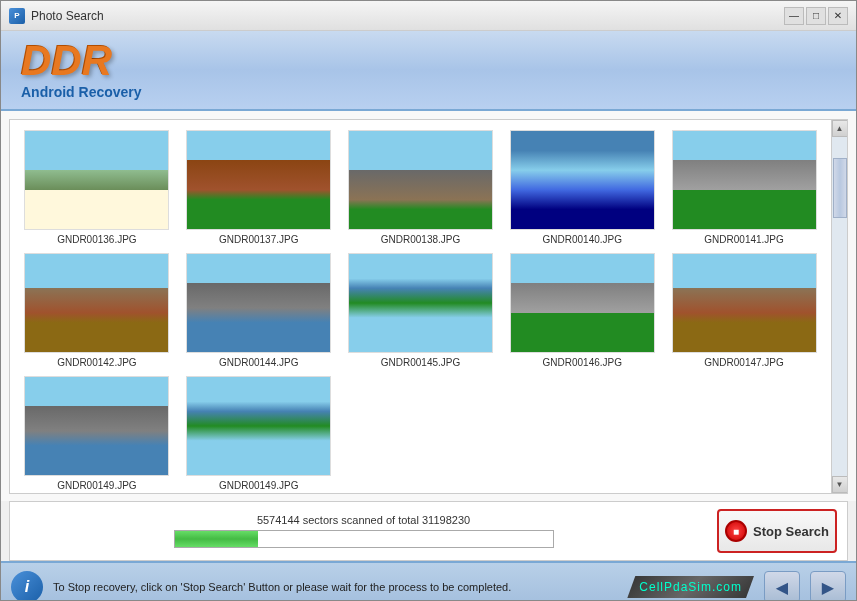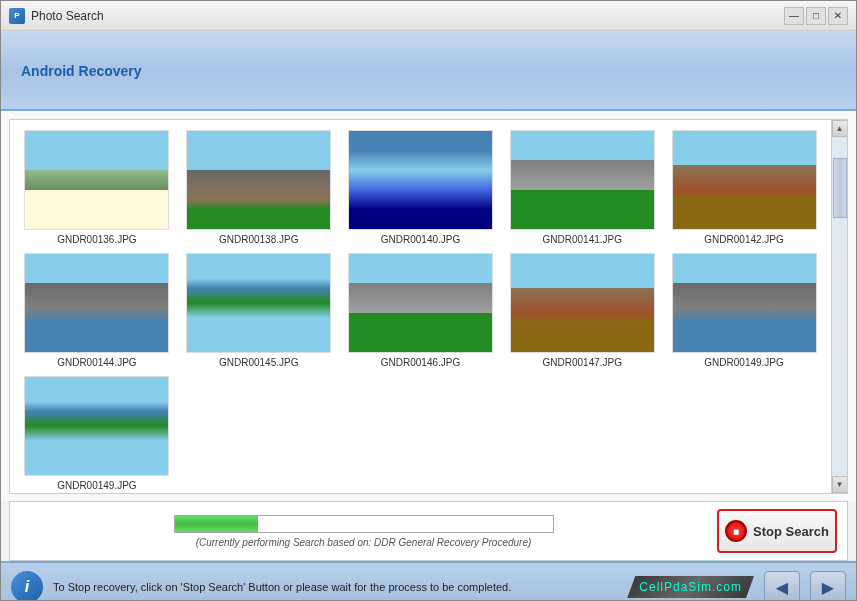--- a/index.html
+++ b/index.html
@@ -312,31 +312,36 @@
   </div>
   <div class="title-bar-controls">
     <button class="title-btn">—</button>
     <button class="title-btn">□</button>
     <button class="title-btn close">✕</button>
   </div>
 </div>
 
 <div class="header">
   <div class="logo-area">
+    <span class="logo-ddr">DDR</span>
     <span class="logo-subtitle">Android Recovery</span>
   </div>
 </div>
 
 <div class="main-content">
   <div class="photo-grid-container">
     <div class="photo-grid" id="photo-grid">
 
     <div class="photo-item">
           <div class="photo-thumb thumb-1"></div>
           <span class="photo-label">GNDR00136.JPG</span>
+        </div>
+        <div class="photo-item">
+          <div class="photo-thumb thumb-2"></div>
+          <span class="photo-label">GNDR00137.JPG</span>
         </div>
         <div class="photo-item">
           <div class="photo-thumb thumb-3"></div>
           <span class="photo-label">GNDR00138.JPG</span>
         </div>
         <div class="photo-item">
           <div class="photo-thumb thumb-5"></div>
           <span class="photo-label">GNDR00140.JPG</span>
         </div>
         <div class="photo-item">
@@ -377,24 +382,24 @@
       <div class="scroll-track">
         <div class="scroll-thumb"></div>
       </div>
       <div class="scroll-btn">▼</div>
     </div>
   </div>
 </div>
 
 <div class="progress-area">
   <div class="progress-section">
+    <span class="progress-text">5574144 sectors scanned of total 31198230</span>
     <div class="progress-bar-container">
       <div class="progress-bar-fill" id="progress-fill" style="width: 22%;"></div>
     </div>
-    <span class="progress-subtext">(Currently performing Search based on:  DDR General Recovery Procedure)</span>
   </div>
   <button class="stop-search-btn">
     <div class="stop-icon">
       <span>■</span>
     </div>
     <span>Stop Search</span>
   </button>
 </div>
 
 <div class="bottom-bar">

